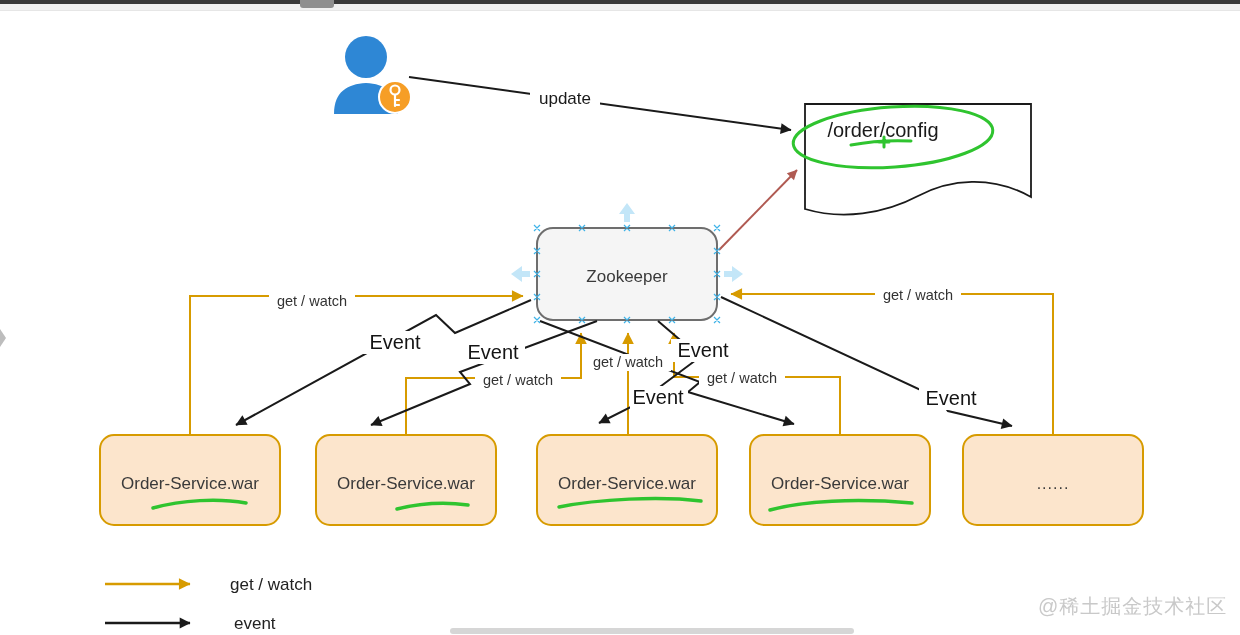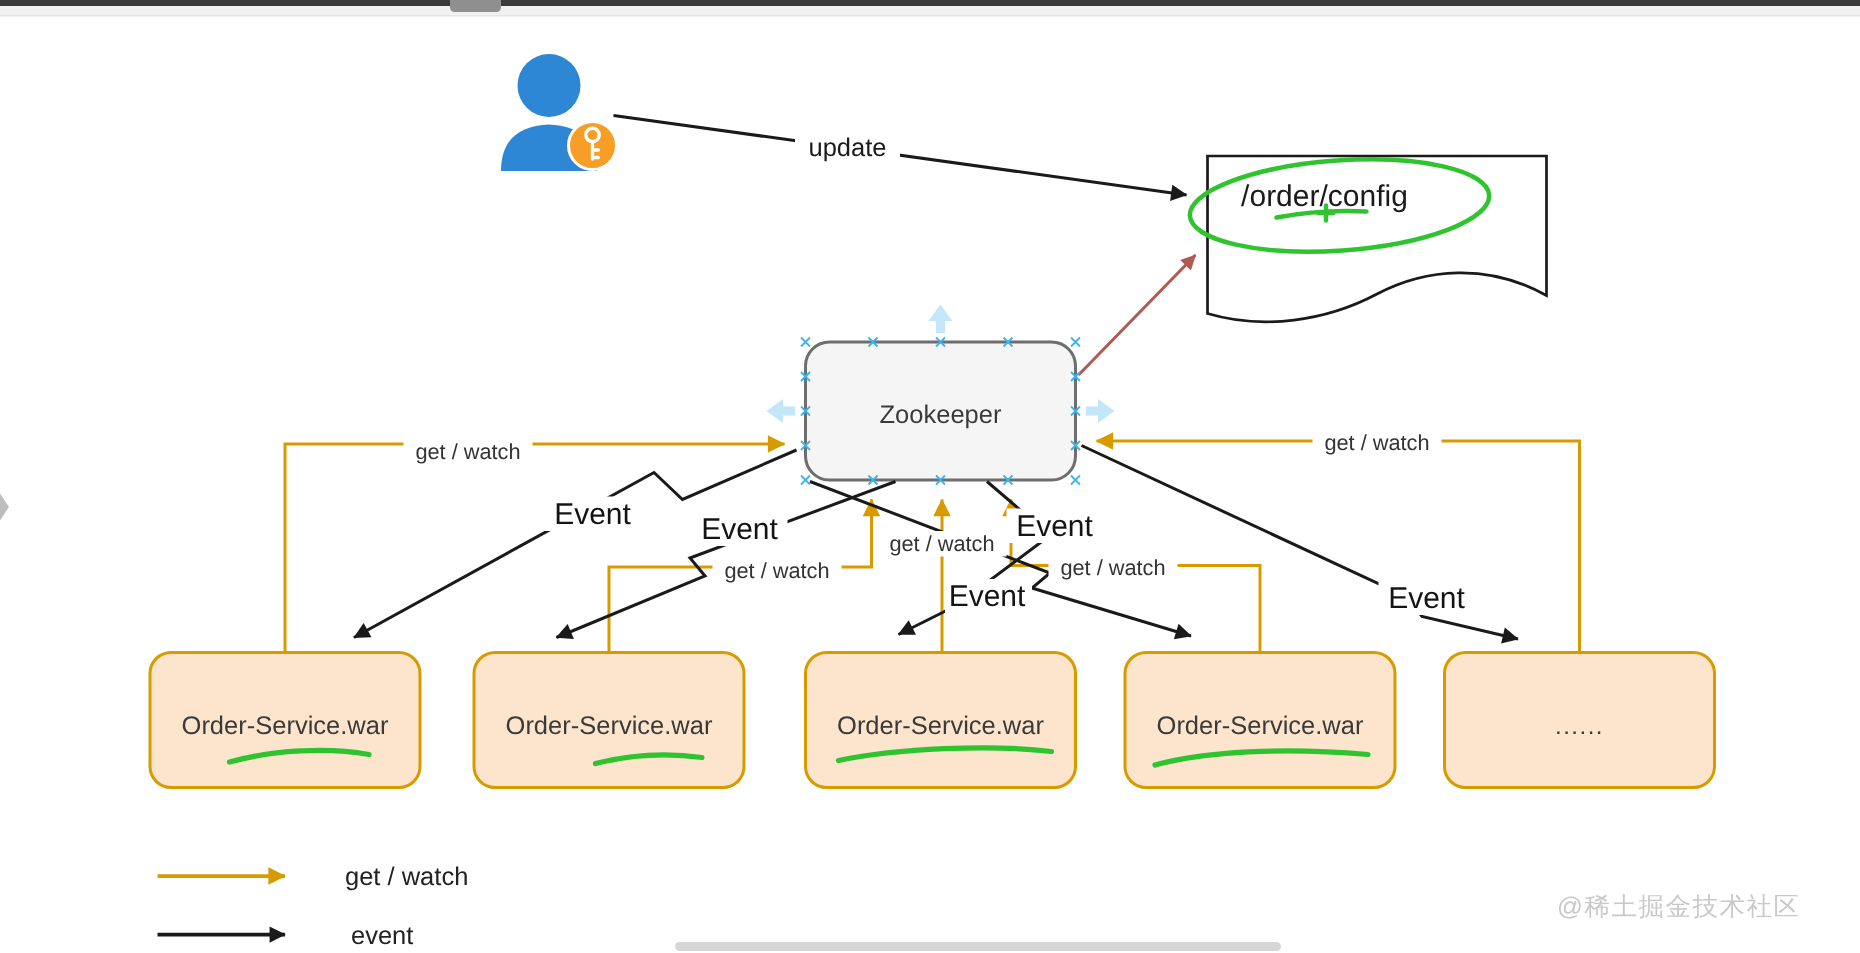--- a/index.html
+++ b/index.html
@@ -3,21 +3,21 @@
 <meta charset="utf-8">
 <style>
   html,body{margin:0;padding:0;}
   body{font-family:"Liberation Sans",sans-serif;background:#fff;}
   .stage{position:relative;width:1240px;height:635px;background:#ffffff;overflow:hidden;}
   .topbar{position:absolute;left:0;top:0;width:1240px;height:4px;background:#3a3a3a;}
   .topstrip{position:absolute;left:0;top:4px;width:1240px;height:6px;background:#f1f1f1;border-bottom:1px solid #e6e6e6;}
   .toptab{position:absolute;left:300px;top:0;width:34px;height:8px;background:#8f8f8f;border-radius:0 0 3px 3px;}
   .edge-mark{position:absolute;left:0;top:329px;width:0;height:0;border-top:9px solid transparent;border-bottom:9px solid transparent;border-left:6px solid #bdbdbd;}
   .hscroll{position:absolute;left:450px;top:628px;width:404px;height:6px;background:#d6d6d6;border-radius:3px;}
-  .watermark{position:absolute;left:1038px;top:593px;width:190px;font-size:17px;color:#c9c9c9;letter-spacing:1px;white-space:nowrap;}
+  .watermark{position:absolute;left:1038px;top:593px;width:190px;font-size:20px;color:#c9c9c9;letter-spacing:1px;white-space:nowrap;}
   svg{position:absolute;left:0;top:0;}
   svg text{font-family:"Liberation Sans",sans-serif;}
   .lbl-gw{font-size:14.5px;fill:#333;text-anchor:middle;}
   .lbl-ev{font-size:20px;fill:#141414;text-anchor:middle;}
   .lbl-node{font-size:17px;fill:#3a3a3a;text-anchor:middle;}
   .lbl-doc{font-size:20px;fill:#1a1a1a;text-anchor:middle;}
   .lbl-upd{font-size:17px;fill:#1a1a1a;text-anchor:middle;}
   .lbl-legend{font-size:17px;fill:#222;text-anchor:start;}
   .lbl-dots{font-size:16px;fill:#3a3a3a;text-anchor:middle;letter-spacing:1px;}
   .whitebg{fill:#ffffff;}

